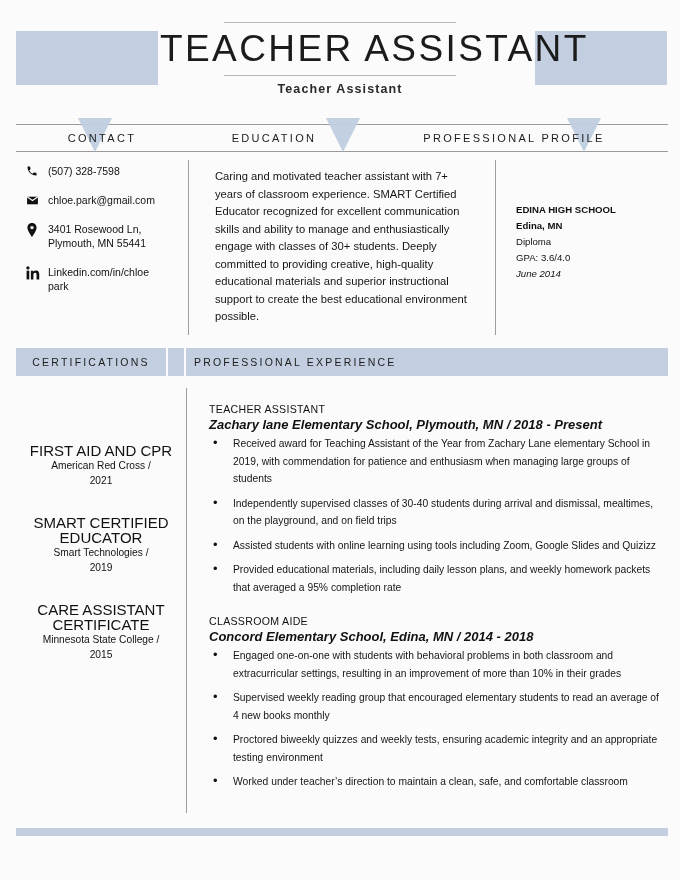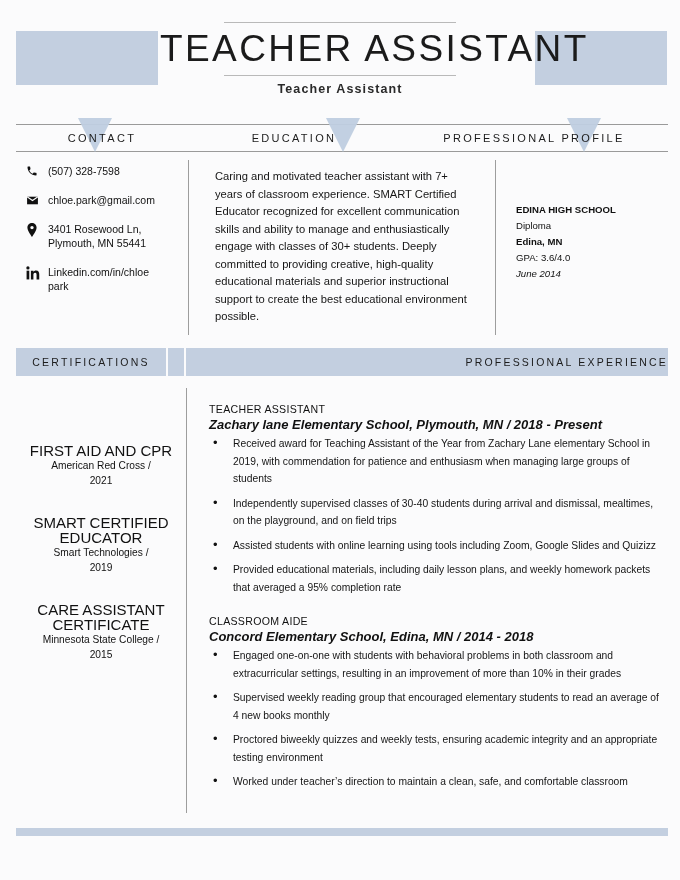--- a/index.html
+++ b/index.html
@@ -88,21 +88,20 @@
     height: 0;
     border-left: 17px solid transparent;
     border-right: 17px solid transparent;
     border-top: 34px solid #bfcde0;
     opacity: .95;
   }
   .strip-labels {
     position: absolute;
     left: 0; right: 0; top: 0; bottom: 0;
     display: flex;
-    gap: 20px;
   }
   .strip-label {
     display: flex;
     align-items: center;
     justify-content: center;
     font-size: 11px;
     letter-spacing: 2.3px;
     color: #1c1c1c;
     font-weight: 400;
     position: relative;
@@ -189,21 +188,22 @@
     border-right: 2px solid #fbfbfc;
   }
   .bb-gap {
     width: 16px;
     border-right: 2px solid #fbfbfc;
   }
   .bb-exp {
     flex: 1;
     display: flex;
     align-items: center;
-    justify-content: flex-end;
+    justify-content: flex-start;
+    margin-left: 8px;
   }
   .bb-label {
     font-size: 10.5px;
     letter-spacing: 2.2px;
     color: #1c1c1c;
   }
 
   
   .lower {
     position: absolute;
@@ -360,22 +360,22 @@
       </div>
 
     </div>
 
     <div class="col-profile">
       <div class="profile-text">Caring and motivated teacher assistant with 7+ years of classroom experience. SMART Certified Educator recognized for excellent communication skills and ability to manage and enthusiastically engage with classes of 30+ students. Deeply committed to providing creative, high-quality educational materials and superior instructional support to create the best educational environment possible.</div>
     </div>
 
     <div class="col-edu">
       <div class="edu-line b">EDINA HIGH SCHOOL</div>
+      <div class="edu-line b">Edina, MN</div>
       <div class="edu-line">Diploma</div>
-      <div class="edu-line b">Edina, MN</div>
       <div class="edu-line">GPA: 3.6/4.0</div>
       <div class="edu-line i">June 2014</div>
     </div>
 
   </div>
 
   <div class="bluebar">
     <div class="bb-cert">
       <span class="bb-label">CERTIFICATIONS</span>
     </div>

